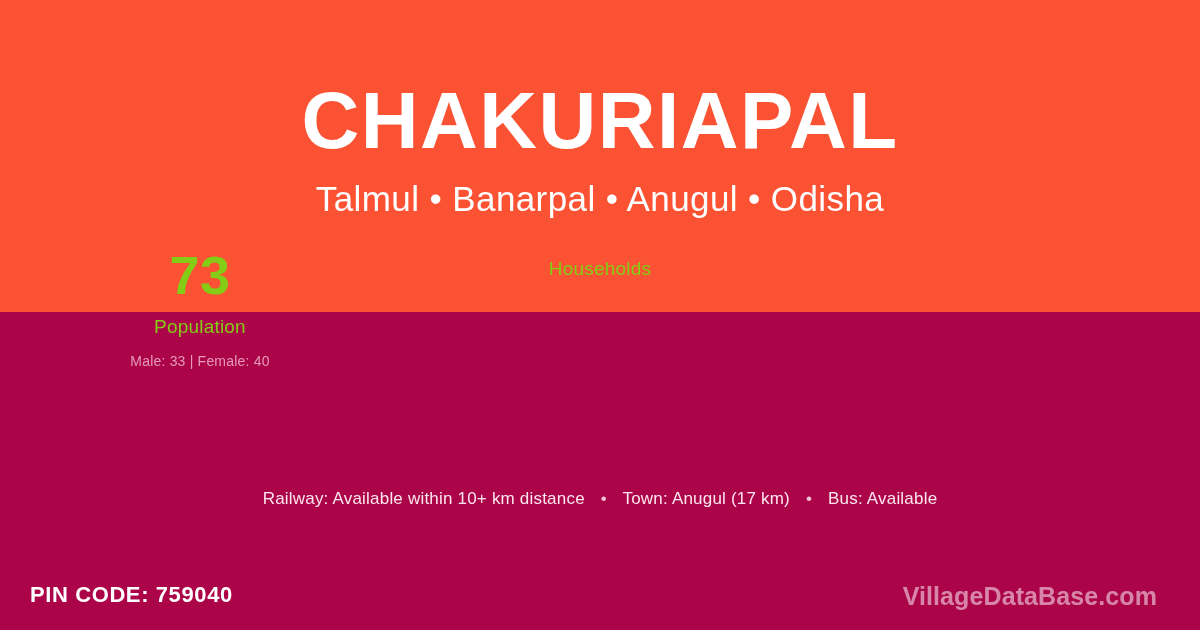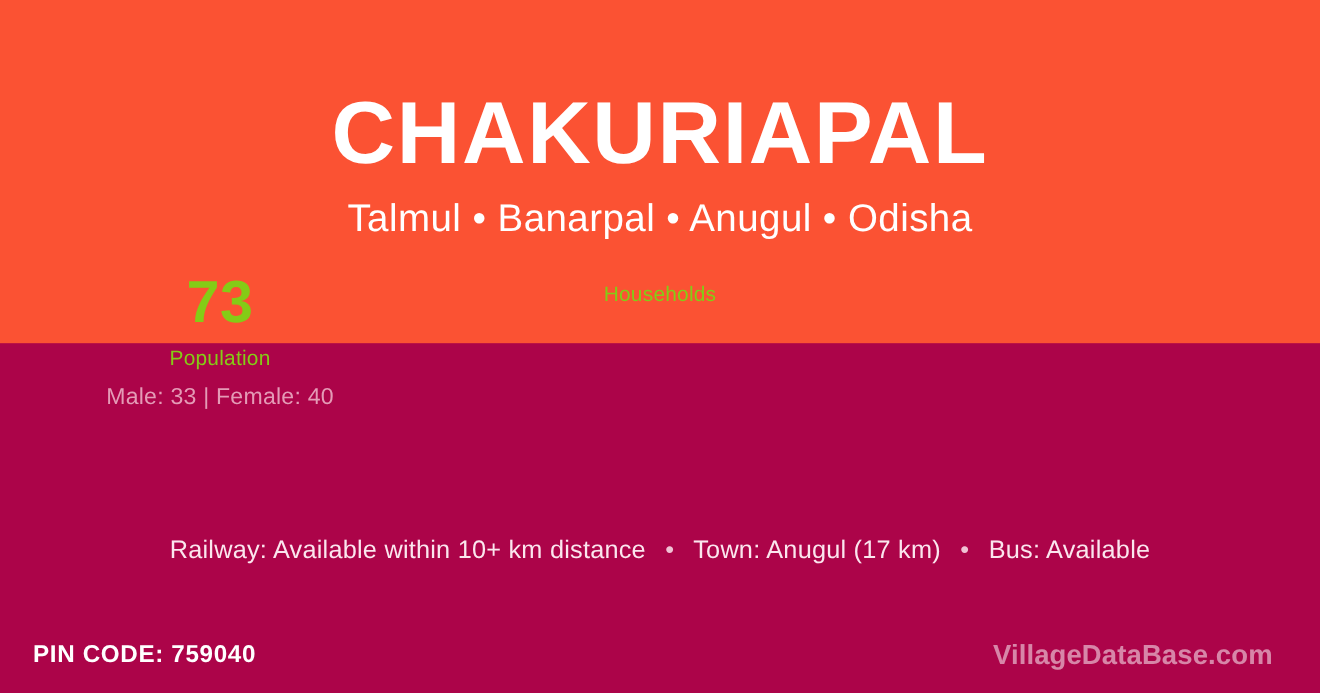--- a/index.html
+++ b/index.html
@@ -86,35 +86,35 @@
     margin-top: 8px;
     color: #84cc16;
     font-size: 19px;
     font-weight: normal;
     line-height: 30px;
     letter-spacing: 0.2px;
   }
   .stat-sub {
     margin-top: 9px;
     color: #e49bb6;
-    font-size: 21px;
+    font-size: 14px;
     font-weight: normal;
     line-height: 20px;
     letter-spacing: 0.2px;
   }
 
   
   .info-row {
     position: absolute;
     left: 0;
     top: 484px;
     width: 1200px;
     text-align: center;
     color: #fbe6ee;
-    font-size: 23px;
+    font-size: 17px;
     line-height: 30px;
     letter-spacing: 0.2px;
     white-space: nowrap;
   }
   .info-row .sep {
     display: inline-block;
     padding: 0 11px;
     color: #f0c2d4;
   }
 

